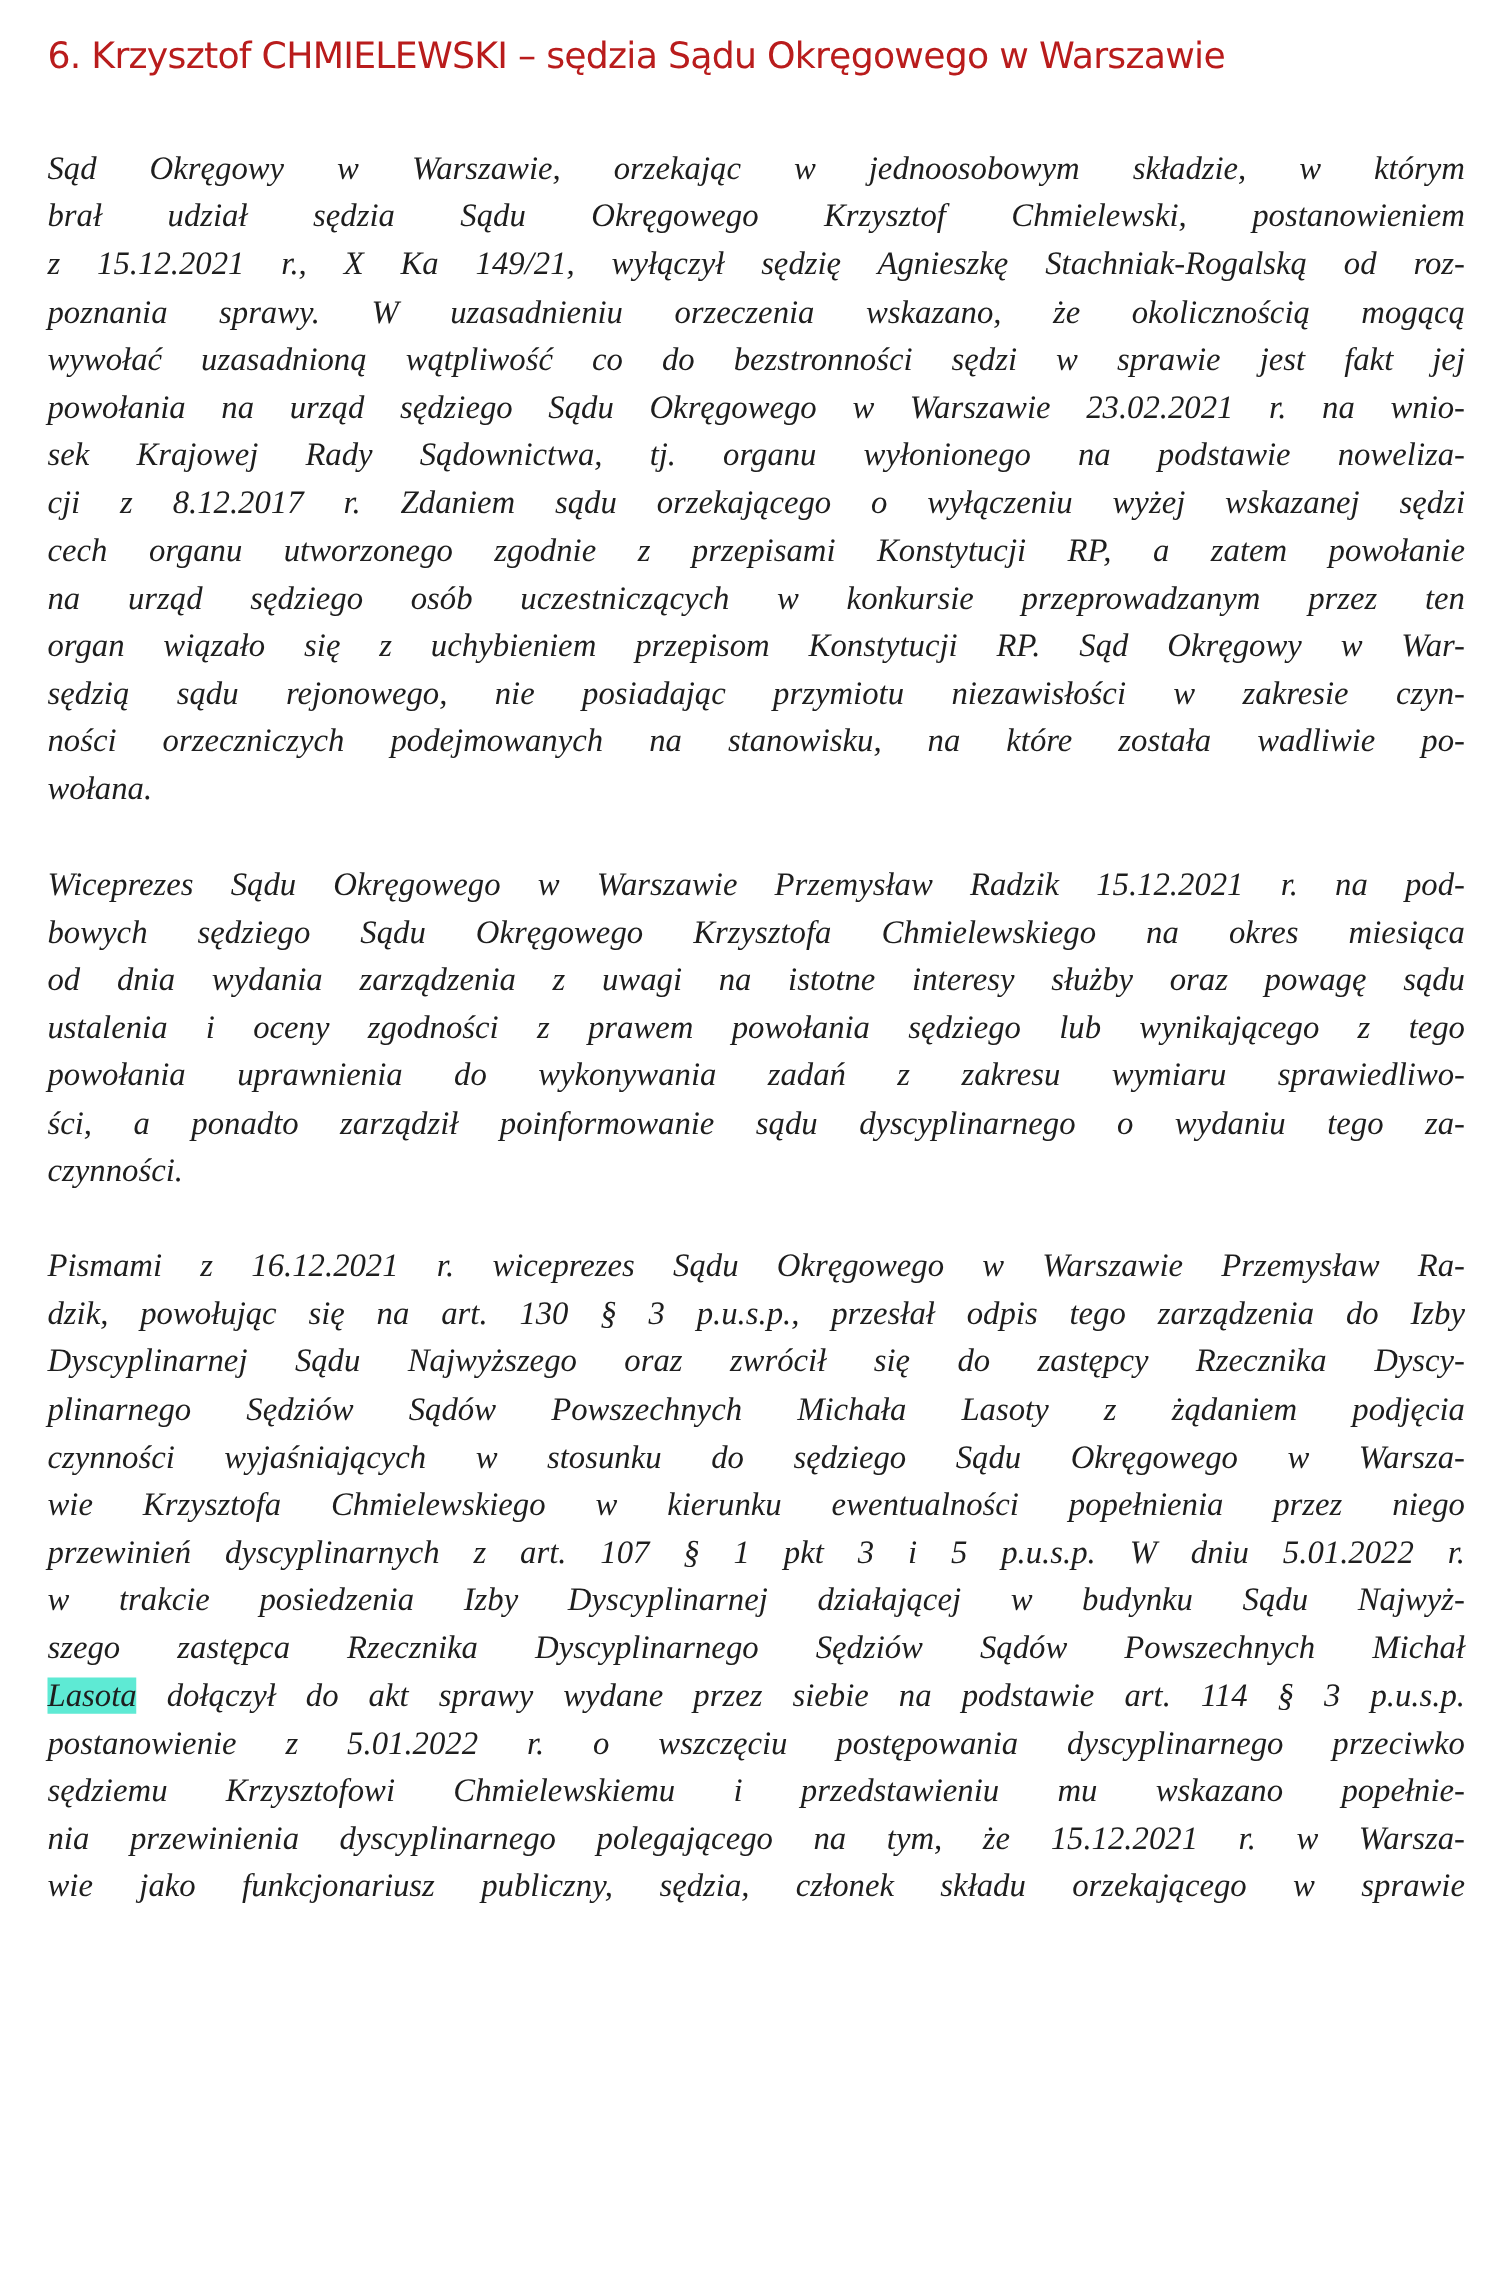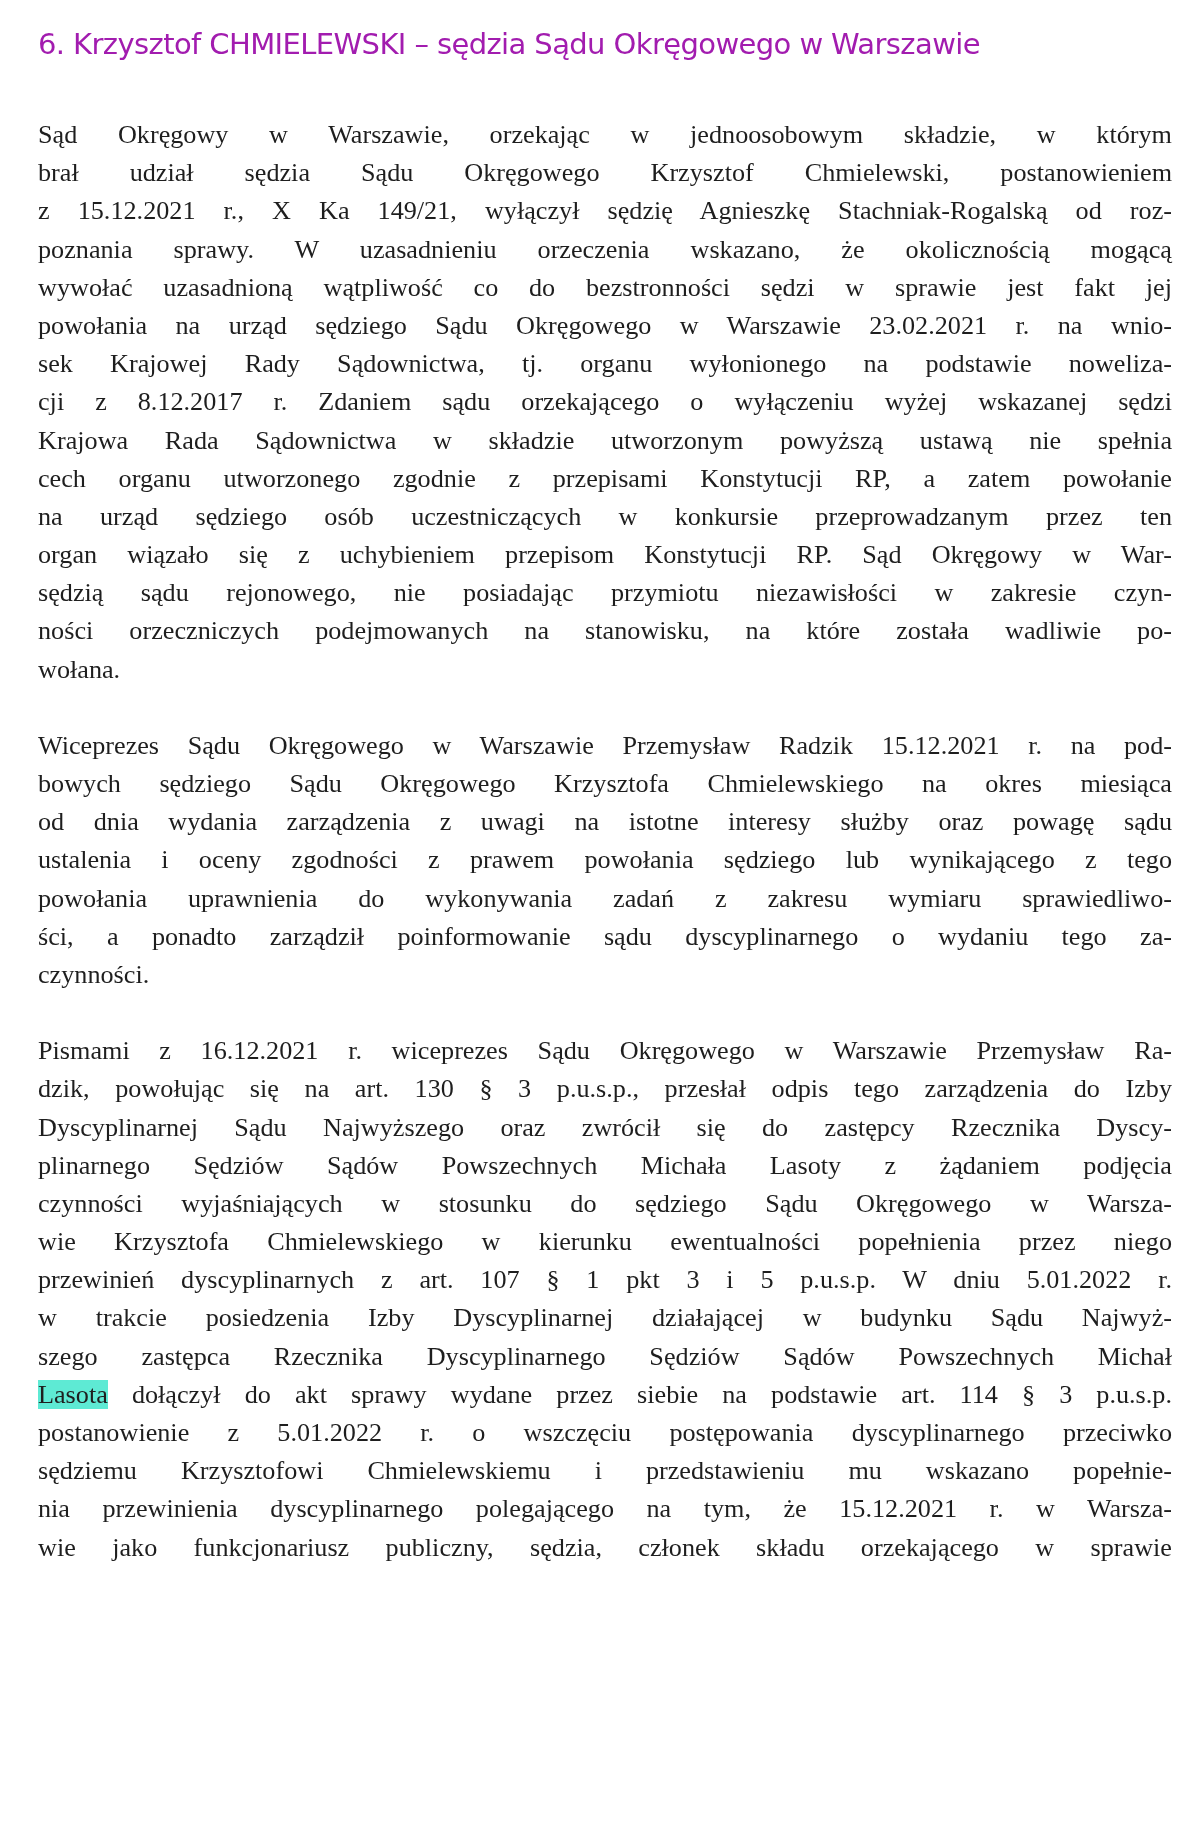--- a/index.html
+++ b/index.html
@@ -18,31 +18,32 @@
     position: absolute;
     left: 38px;
     top: 22px;
     width: 1134px;
   }
   .heading {
     font-family: "DejaVu Sans", "Liberation Sans", sans-serif;
     font-size: 29px;
     line-height: 44px;
     font-weight: normal;
-    color: #a21caf;
+    color: #b91c1c;
     margin: 0 0 50px 0;
     letter-spacing: -0.6px;
     white-space: nowrap;
   }
   .para {
     font-family: "Liberation Serif", "DejaVu Serif", serif;
     font-size: 26.2px;
     line-height: 38.2px;
     color: #1e1e1e;
     margin: 0 0 38px 0;
+    font-style: italic;
   }
   .line {
     display: block;
     white-space: nowrap;
     text-align: justify;
     text-align-last: justify;
     width: 1134px;
     height: 38.2px;
     overflow: visible;
   }
@@ -61,21 +62,20 @@
 
   <div class="para">
     <span class="line">Sąd Okręgowy w Warszawie, orzekając w jednoosobowym składzie, w którym</span>
     <span class="line">brał udział sędzia Sądu Okręgowego Krzysztof Chmielewski, postanowieniem</span>
     <span class="line">z 15.12.2021 r., X Ka 149/21, wyłączył sędzię Agnieszkę Stachniak-Rogalską od roz-</span>
     <span class="line">poznania sprawy. W uzasadnieniu orzeczenia wskazano, że okolicznością mogącą</span>
     <span class="line">wywołać uzasadnioną wątpliwość co do bezstronności sędzi w sprawie jest fakt jej</span>
     <span class="line">powołania na urząd sędziego Sądu Okręgowego w Warszawie 23.02.2021 r. na wnio-</span>
     <span class="line">sek Krajowej Rady Sądownictwa, tj. organu wyłonionego na podstawie noweliza-</span>
     <span class="line">cji z 8.12.2017 r. Zdaniem sądu orzekającego o wyłączeniu wyżej wskazanej sędzi</span>
-    <span class="line">Krajowa Rada Sądownictwa w składzie utworzonym powyższą ustawą nie spełnia</span>
     <span class="line">cech organu utworzonego zgodnie z przepisami Konstytucji RP, a zatem powołanie</span>
     <span class="line">na urząd sędziego osób uczestniczących w konkursie przeprowadzanym przez ten</span>
     <span class="line">organ wiązało się z uchybieniem przepisom Konstytucji RP. Sąd Okręgowy w War-</span>
     <span class="line">sędzią sądu rejonowego, nie posiadając przymiotu niezawisłości w zakresie czyn-</span>
     <span class="line">ności orzeczniczych podejmowanych na stanowisku, na które została wadliwie po-</span>
     <span class="line last">wołana.</span>
   </div>
 
   <div class="para">
     <span class="line">Wiceprezes Sądu Okręgowego w Warszawie Przemysław Radzik 15.12.2021 r. na pod-</span>

